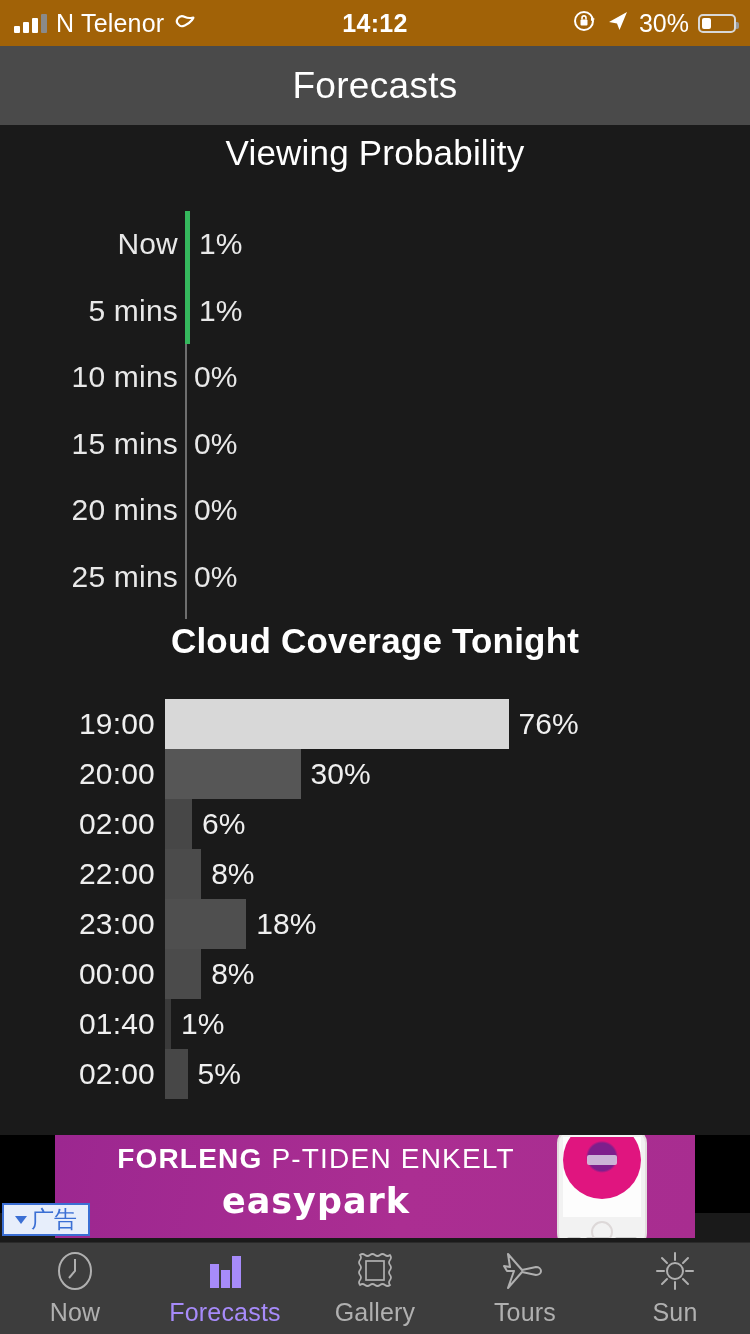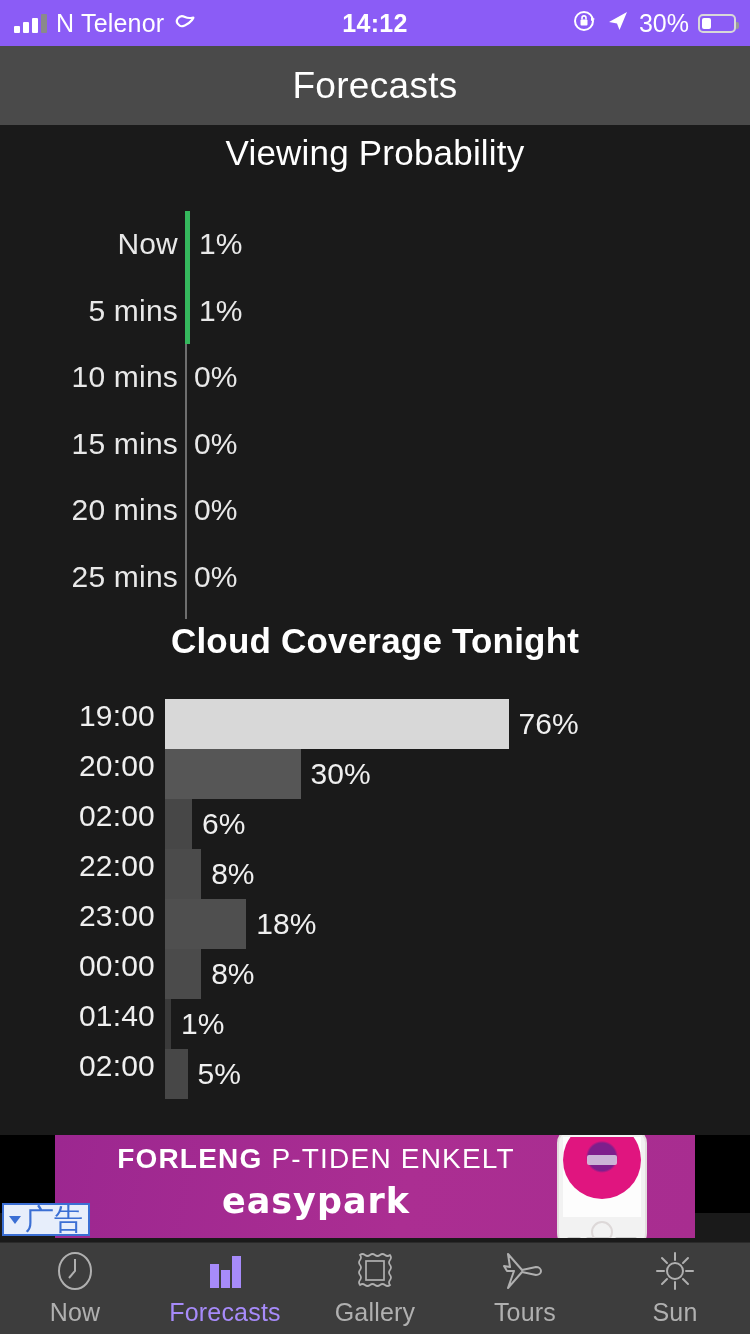--- a/index.html
+++ b/index.html
@@ -8,21 +8,21 @@
     background:#1a1a1a;
     font-family:"Liberation Sans", sans-serif;
     color:#ffffff;
     overflow:hidden;
     position:relative;
   }
 
   
   .statusbar{
     position:absolute; left:0; top:0; width:750px; height:46px;
-    background:#8b5cf6;
+    background:#a16207;
     display:flex; align-items:center; justify-content:space-between;
     padding:0 14px;
   }
   .sb-left{ display:flex; align-items:center; gap:9px; }
   .sb-right{ display:flex; align-items:center; gap:9px; }
   .signal{ display:flex; align-items:flex-end; gap:3px; height:20px; }
   .signal i{ display:block; width:6px; background:#fff; border-radius:1px; }
   .signal i:nth-child(1){height:7px;}
   .signal i:nth-child(2){height:11px;}
   .signal i:nth-child(3){height:15px;}
@@ -76,21 +76,21 @@
     position:absolute; left:7px; top:0; height:66.5px;
     background:#35b85d;
   }
   .vp-val{
     position:absolute; top:50%; transform:translateY(-50%);
     font-size:30px; color:#e8e8e8;
   }
 
   
   .cc-chart{ position:relative; margin-top:38px; }
-  .cc-row{ position:relative; height:50px; display:flex; }
+  .cc-row{ position:relative; height:50px; display:flex; align-items:center; }
   .cc-label{
     width:155px; text-align:right; font-size:30px; color:#efefef;
     letter-spacing:.2px;
   }
   .cc-barwrap{ position:relative; height:50px; flex:1; }
   .cc-bar{
     position:absolute; left:10px; top:0; height:50px; min-width:2px;
   }
   .cc-val{
     position:absolute; top:50%; transform:translateY(-50%);
@@ -154,21 +154,21 @@
   }
   .ad-badge{
     position:absolute; left:2px; top:1203px; width:88px; height:33px;
     background:#e7eefb; border:2px solid #3b6fd4;
     display:flex; align-items:center; justify-content:center; gap:4px;
   }
   .ad-badge .chev{
     width:0;height:0;border-left:6px solid transparent;border-right:6px solid transparent;
     border-top:8px solid #3b6fd4;
   }
-  .ad-badge .txt{ font-size:29px; color:#3b6fd4; font-family:Liberation Mono, monospace; }
+  .ad-badge .txt{ font-size:23px; color:#3b6fd4; font-family:Liberation Mono, monospace; }
 
   
   .tabbar{
     position:absolute; left:0; top:1242px; width:750px; height:92px;
     background:#3d3d3d; display:flex; border-top:1px solid #2a2a2a;
   }
   .tab{
     flex:1; display:flex; flex-direction:column; align-items:center;
     justify-content:center; gap:6px; color:#b0b0b0;
   }

